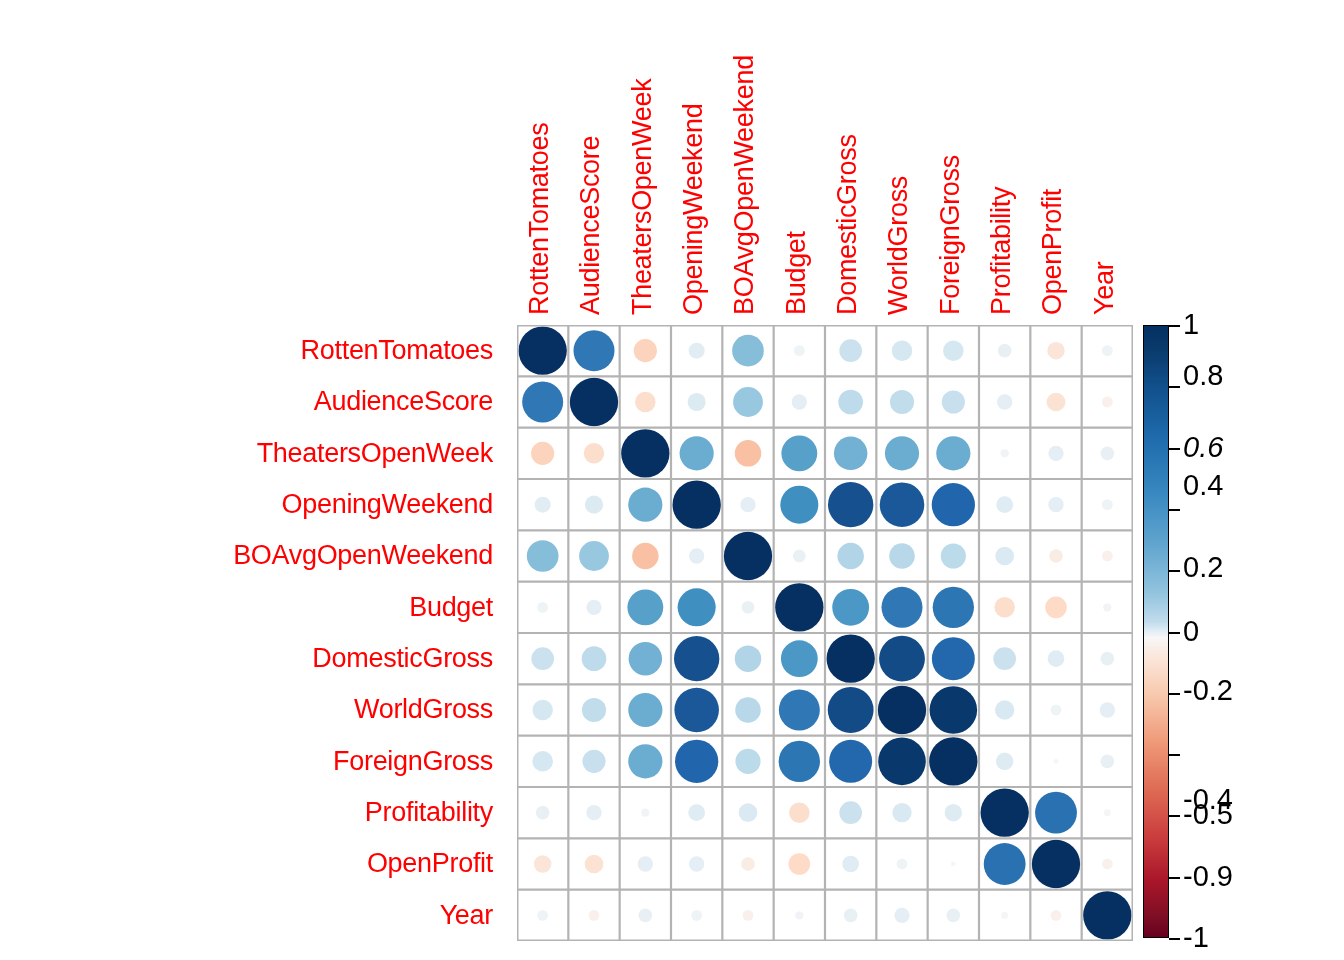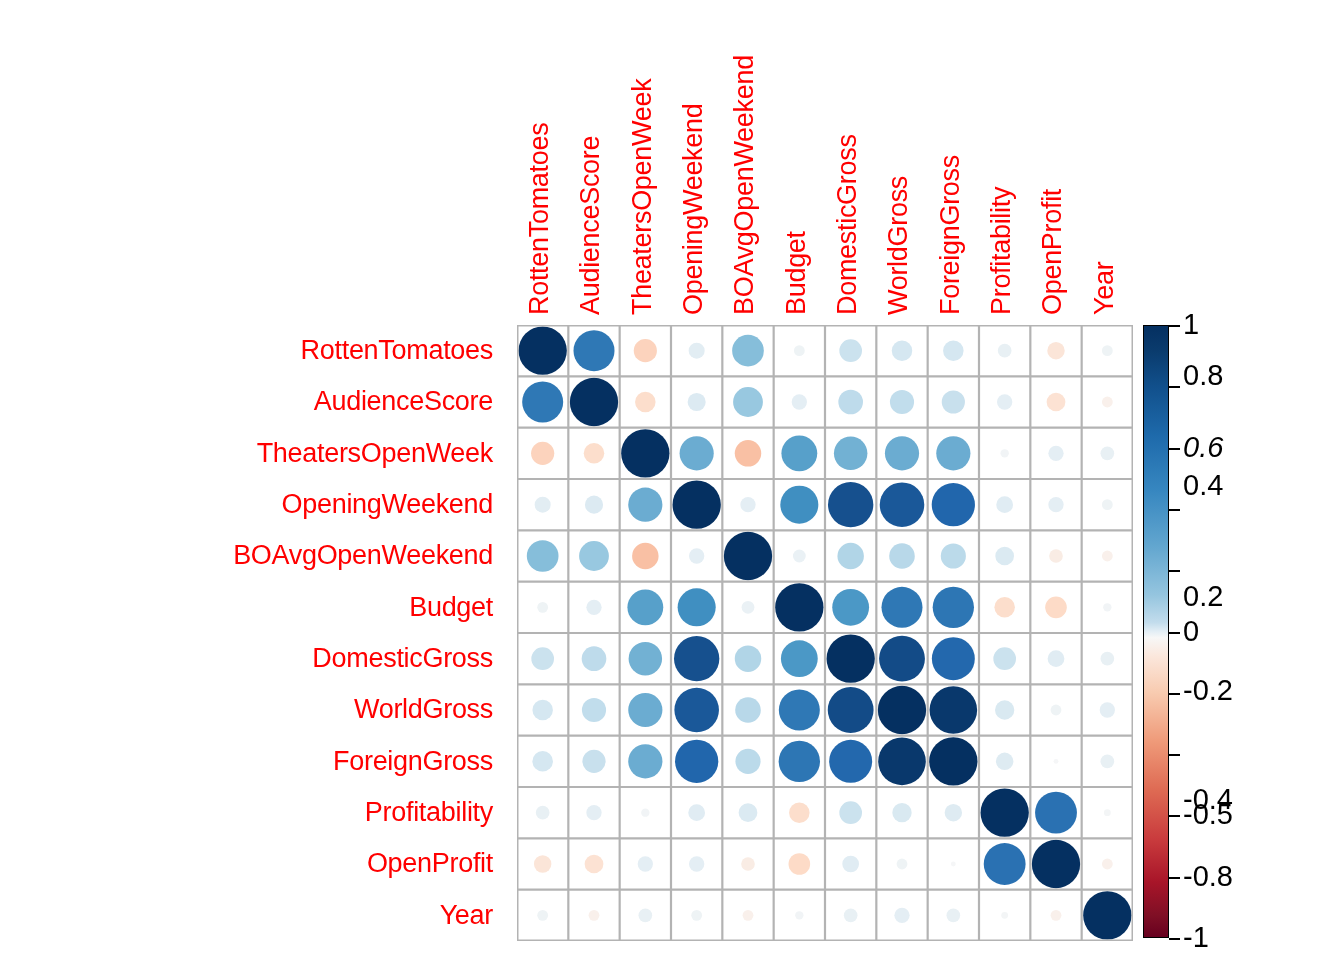--- a/index.html
+++ b/index.html
@@ -336,28 +336,28 @@
   <div id="colorbar-ticks">
       <div class="cb-tick" style="top: 325px;"></div>
       <div class="cb-tick-label" style="top: 310px;">1</div>
       <div class="cb-tick" style="top: 386.3px;"></div>
       <div class="cb-tick-label" style="top: 361px;">0.8</div>
       <div class="cb-tick" style="top: 447.6px;"></div>
       <div class="cb-tick-label" style="top: 432.6px; font-style: italic;">0.6</div>
       <div class="cb-tick" style="top: 508.9px;"></div>
       <div class="cb-tick-label" style="top: 471px;">0.4</div>
       <div class="cb-tick" style="top: 570.2px;"></div>
-      <div class="cb-tick-label" style="top: 582px; text-align: center;">0.2</div>
+      <div class="cb-tick-label" style="top: 553px; text-align: center;">0.2</div>
       <div class="cb-tick" style="top: 631.5px;"></div>
       <div class="cb-tick-label" style="top: 616.5px;">0</div>
       <div class="cb-tick" style="top: 692.8px;"></div>
       <div class="cb-tick-label" style="top: 676px; text-align: center;">-0.2</div>
       <div class="cb-tick" style="top: 754.1px;"></div>
       <div class="cb-tick-label" style="top: 739.1px; margin-top: 46px;">-0.4</div>
       <div class="cb-tick" style="top: 815.4px;"></div>
       <div class="cb-tick-label" style="top: 800.4px;">-0.5</div>
       <div class="cb-tick" style="top: 876.7px;"></div>
-      <div class="cb-tick-label" style="top: 861.7px;">-0.8</div>
+      <div class="cb-tick-label" style="top: 861.7px;">-0.9</div>
       <div class="cb-tick" style="top: 938px;"></div>
       <div class="cb-tick-label" style="top: 923px;">-1</div>
     </div>
 
 </div>
 
 </body></html>

